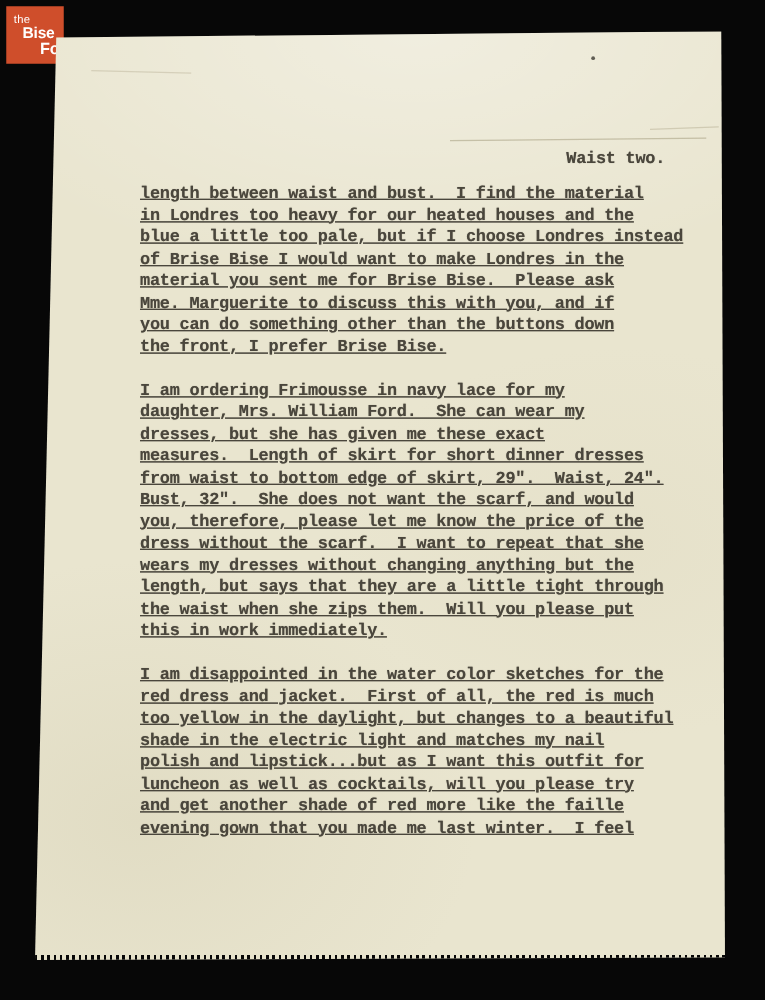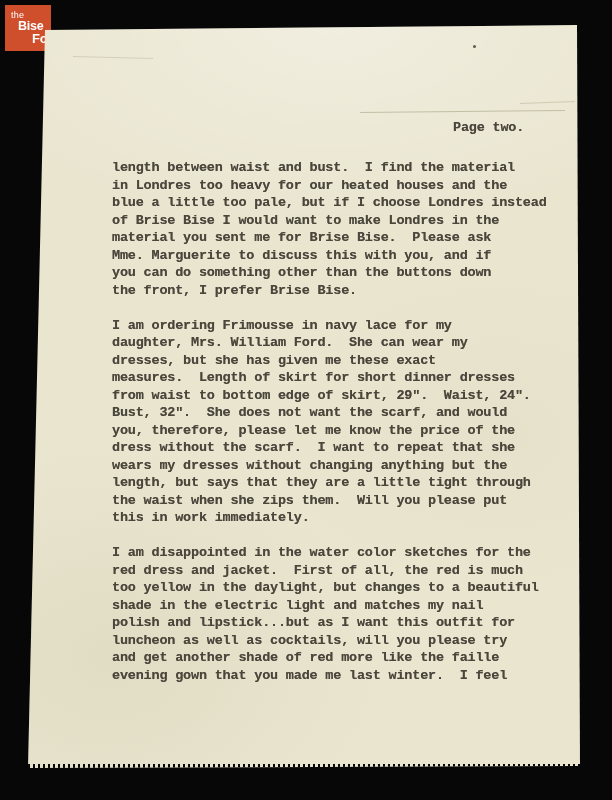--- a/index.html
+++ b/index.html
@@ -92,22 +92,23 @@
     text-shadow: 0 0 0.6px rgba(74,70,60,0.65);
   }
   .page-label {
     position: absolute;
     left: 425px; top: 95px;
     font-size: 13.5px;
     letter-spacing: -0.2px;
   }
   .letter-body {
     position: absolute;
-    left: 84px; top: 134px;
+    left: 84px; top: 122px;
     width: 452px;
+    text-decoration: underline;
   }
   .para {
     margin: 0 0 17.5px 0;
     font-size: 13.5px;
     line-height: 17.5px;
     letter-spacing: -0.2px;
     white-space: pre;
   }
 </style>
 </head>
@@ -120,21 +121,21 @@
     <span class="logo-henry">Bise</span>
     <span class="logo-ford">Ford</span>
   </div>
 
   <div class="paper typewriter" style="color: rgb(74, 70, 60);">
     <div class="crease crease-a"></div>
     <div class="crease crease-b"></div>
     <div class="crease crease-c"></div>
     <div class="speck"></div>
 
-    <div class="page-label">Page two.</div>
+    <div class="page-label">Waist two.</div>
 
     <div class="letter-body">
       <p class="para">length between waist and bust.  I find the material
 in Londres too heavy for our heated houses and the
 blue a little too pale, but if I choose Londres instead
 of Brise Bise I would want to make Londres in the
 material you sent me for Brise Bise.  Please ask
 Mme. Marguerite to discuss this with you, and if
 you can do something other than the buttons down
 the front, I prefer Brise Bise.</p>

